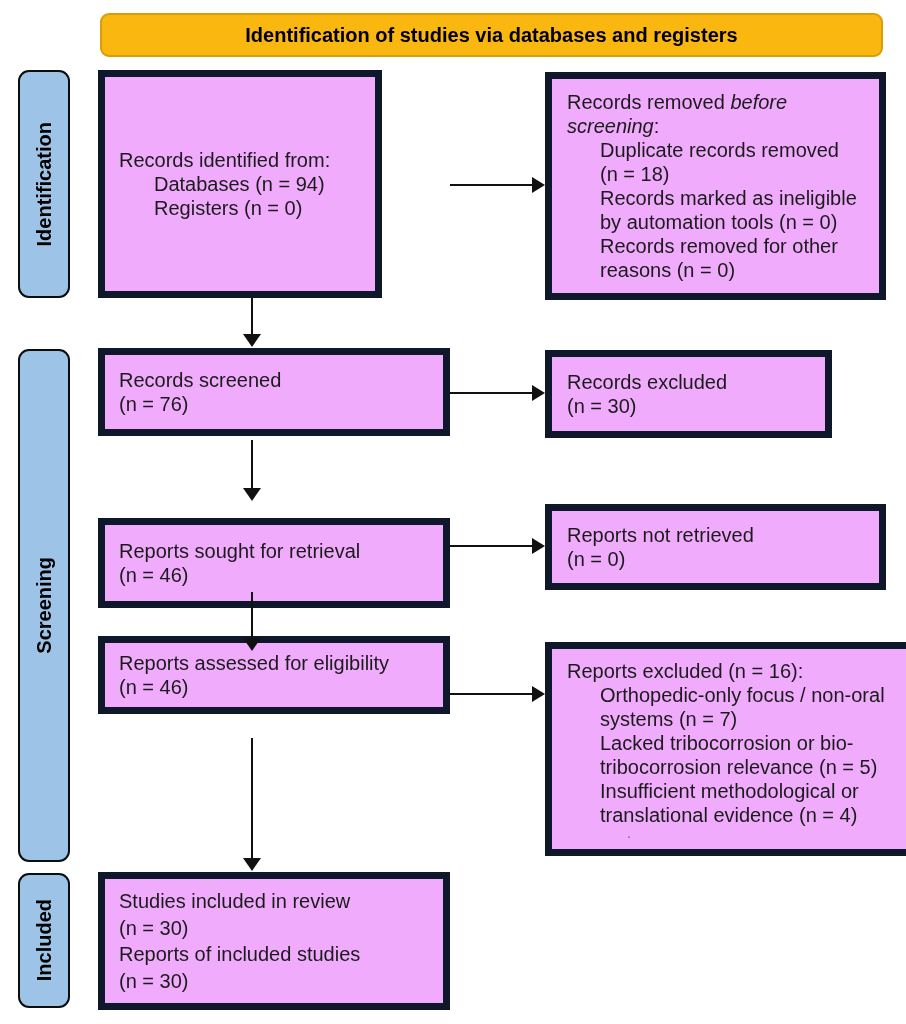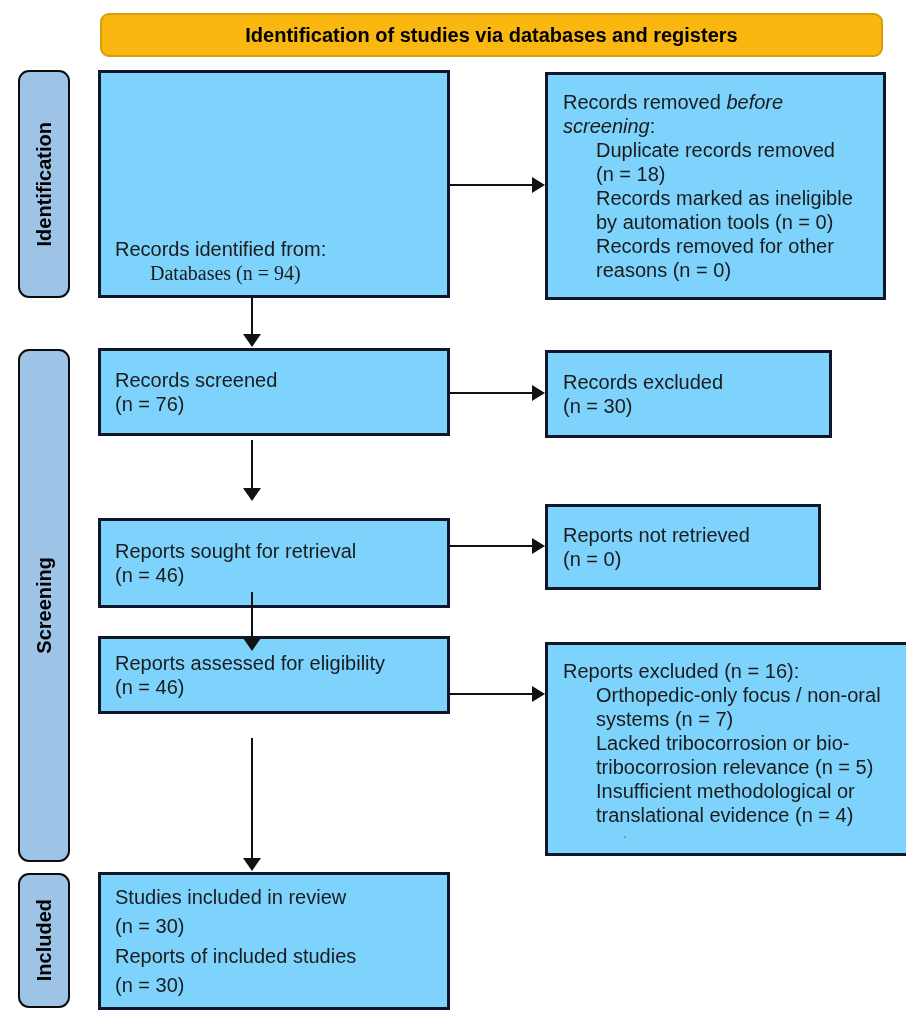--- a/index.html
+++ b/index.html
@@ -51,32 +51,32 @@
     writing-mode: vertical-rl;
     transform: rotate(180deg);
     font-size: 20px;
     font-weight: bold;
     color: #000000;
     white-space: nowrap;
   }
   
   .fbox {
     position: absolute;
-    background: #7dd3fc;
-    border: 3px solid #0f172a;
+    background: #f0abfc;
+    border: 7px solid #0f172a;
     font-size: 20px;
     line-height: 24px;
     display: flex;
     flex-direction: column;
     justify-content: center;
   }
   .fbox.left-col  { padding: 10px 14px; }
   .fbox.right-col { padding: 10px 15px; }
   .indent { margin-left: 33px; }
-  .indent-lg { margin-left: 35px; font-family: Liberation Serif, serif; }
+  .indent-lg { margin-left: 35px; }
   .stray {
     margin-left: 60px;
     font-size: 14px;
     line-height: 12px;
     color: #6b6b6b;
   }
   
   .harrow { position: absolute; height: 16px; }
   .harrow .aline {
     position: absolute; top: 7px; left: 0; right: 11px;
@@ -113,23 +113,24 @@
   <div class="stage" style="left:18px; top:70px; width:52px; height:228px;">
     <span class="stage-text">Identification</span>
   </div>
   <div class="stage" style="left:18px; top:349px; width:52px; height:513px;">
     <span class="stage-text">Screening</span>
   </div>
   <div class="stage" style="left:18px; top:873px; width:52px; height:135px;">
     <span class="stage-text">Included</span>
   </div>
 
-  <div class="fbox left-col" style="left:98px; top:70px; width:352px; height:228px;justify-content:flex-end;">
+  <div class="fbox left-col" style="left:98px; top:70px; width:284px; height:228px;">
     <div>Records identified from:</div>
     <div class="indent-lg">Databases (n = 94)</div>
+    <div class="indent-lg">Registers (n = 0)</div>
   </div>
 
   <div class="fbox right-col" style="left:545px; top:72px; width:341px; height:228px;">
     <div>
       <span>Records removed </span><em>before</em>
     </div>
     <div>
       <em>screening</em><span>:</span>
     </div>
     <div class="indent">Duplicate records removed (n&nbsp;=&nbsp;18)</div>
@@ -143,21 +144,21 @@
   </div>
   <div class="fbox right-col" style="left:545px; top:350px; width:287px; height:88px;">
     <div>Records excluded</div>
     <div>(n = 30)</div>
   </div>
 
   <div class="fbox left-col" style="left:98px; top:518px; width:352px; height:90px;">
     <div>Reports sought for retrieval</div>
     <div>(n = 46)</div>
   </div>
-  <div class="fbox right-col" style="left:545px; top:504px; width:276px; height:86px;">
+  <div class="fbox right-col" style="left:545px; top:504px; width:341px; height:86px;">
     <div>Reports not retrieved</div>
     <div>(n = 0)</div>
   </div>
 
   <div class="fbox left-col" style="left:98px; top:636px; width:352px; height:78px;">
     <div>Reports assessed for eligibility</div>
     <div>(n = 46)</div>
   </div>
   <div class="fbox right-col" style="left:545px; top:642px; width:412px; height:214px;">
     <div>Reports excluded (n = 16):</div>

